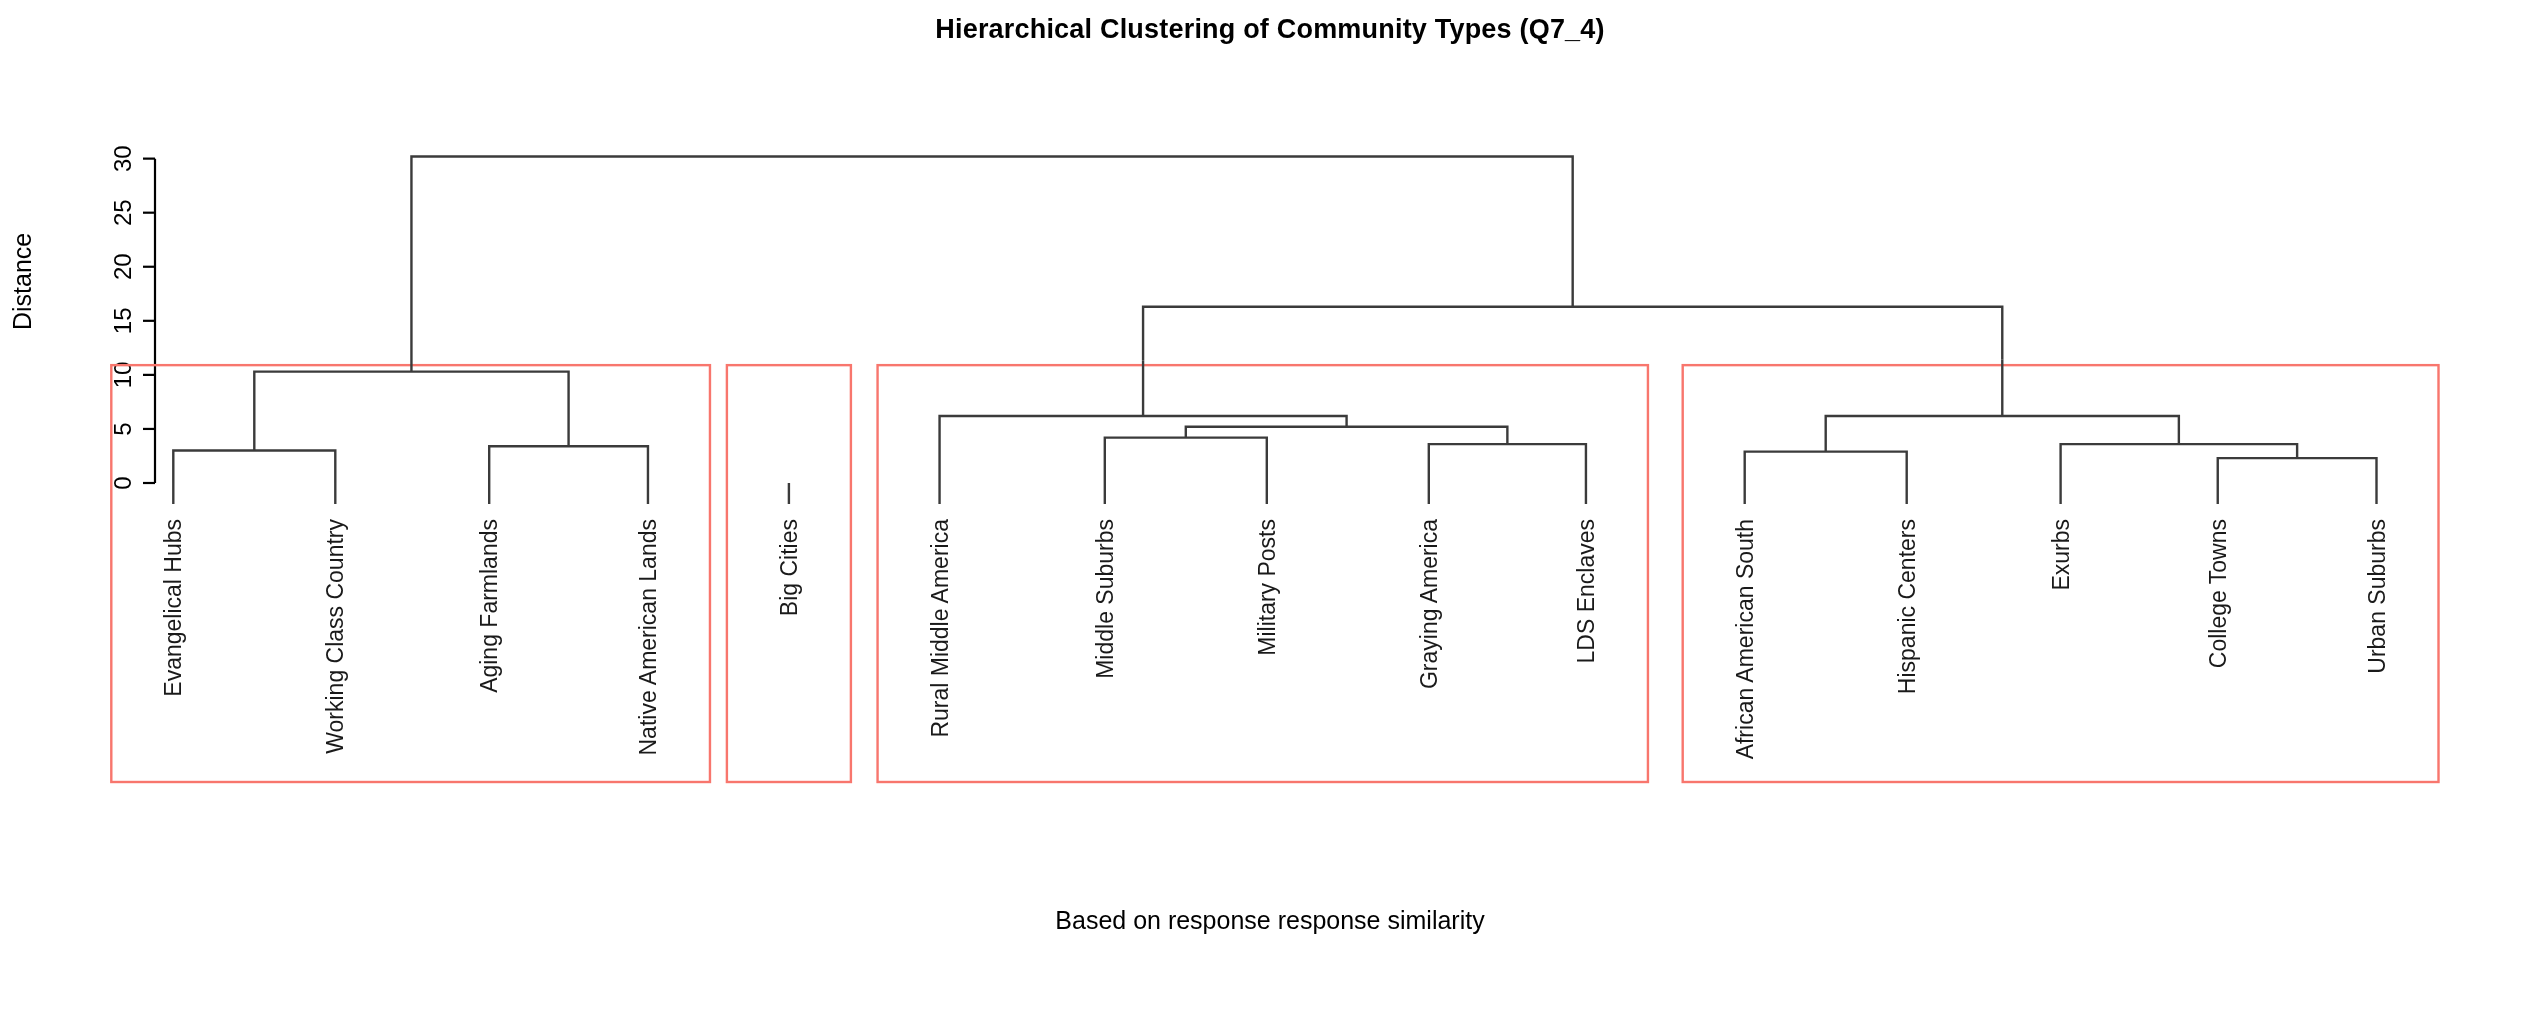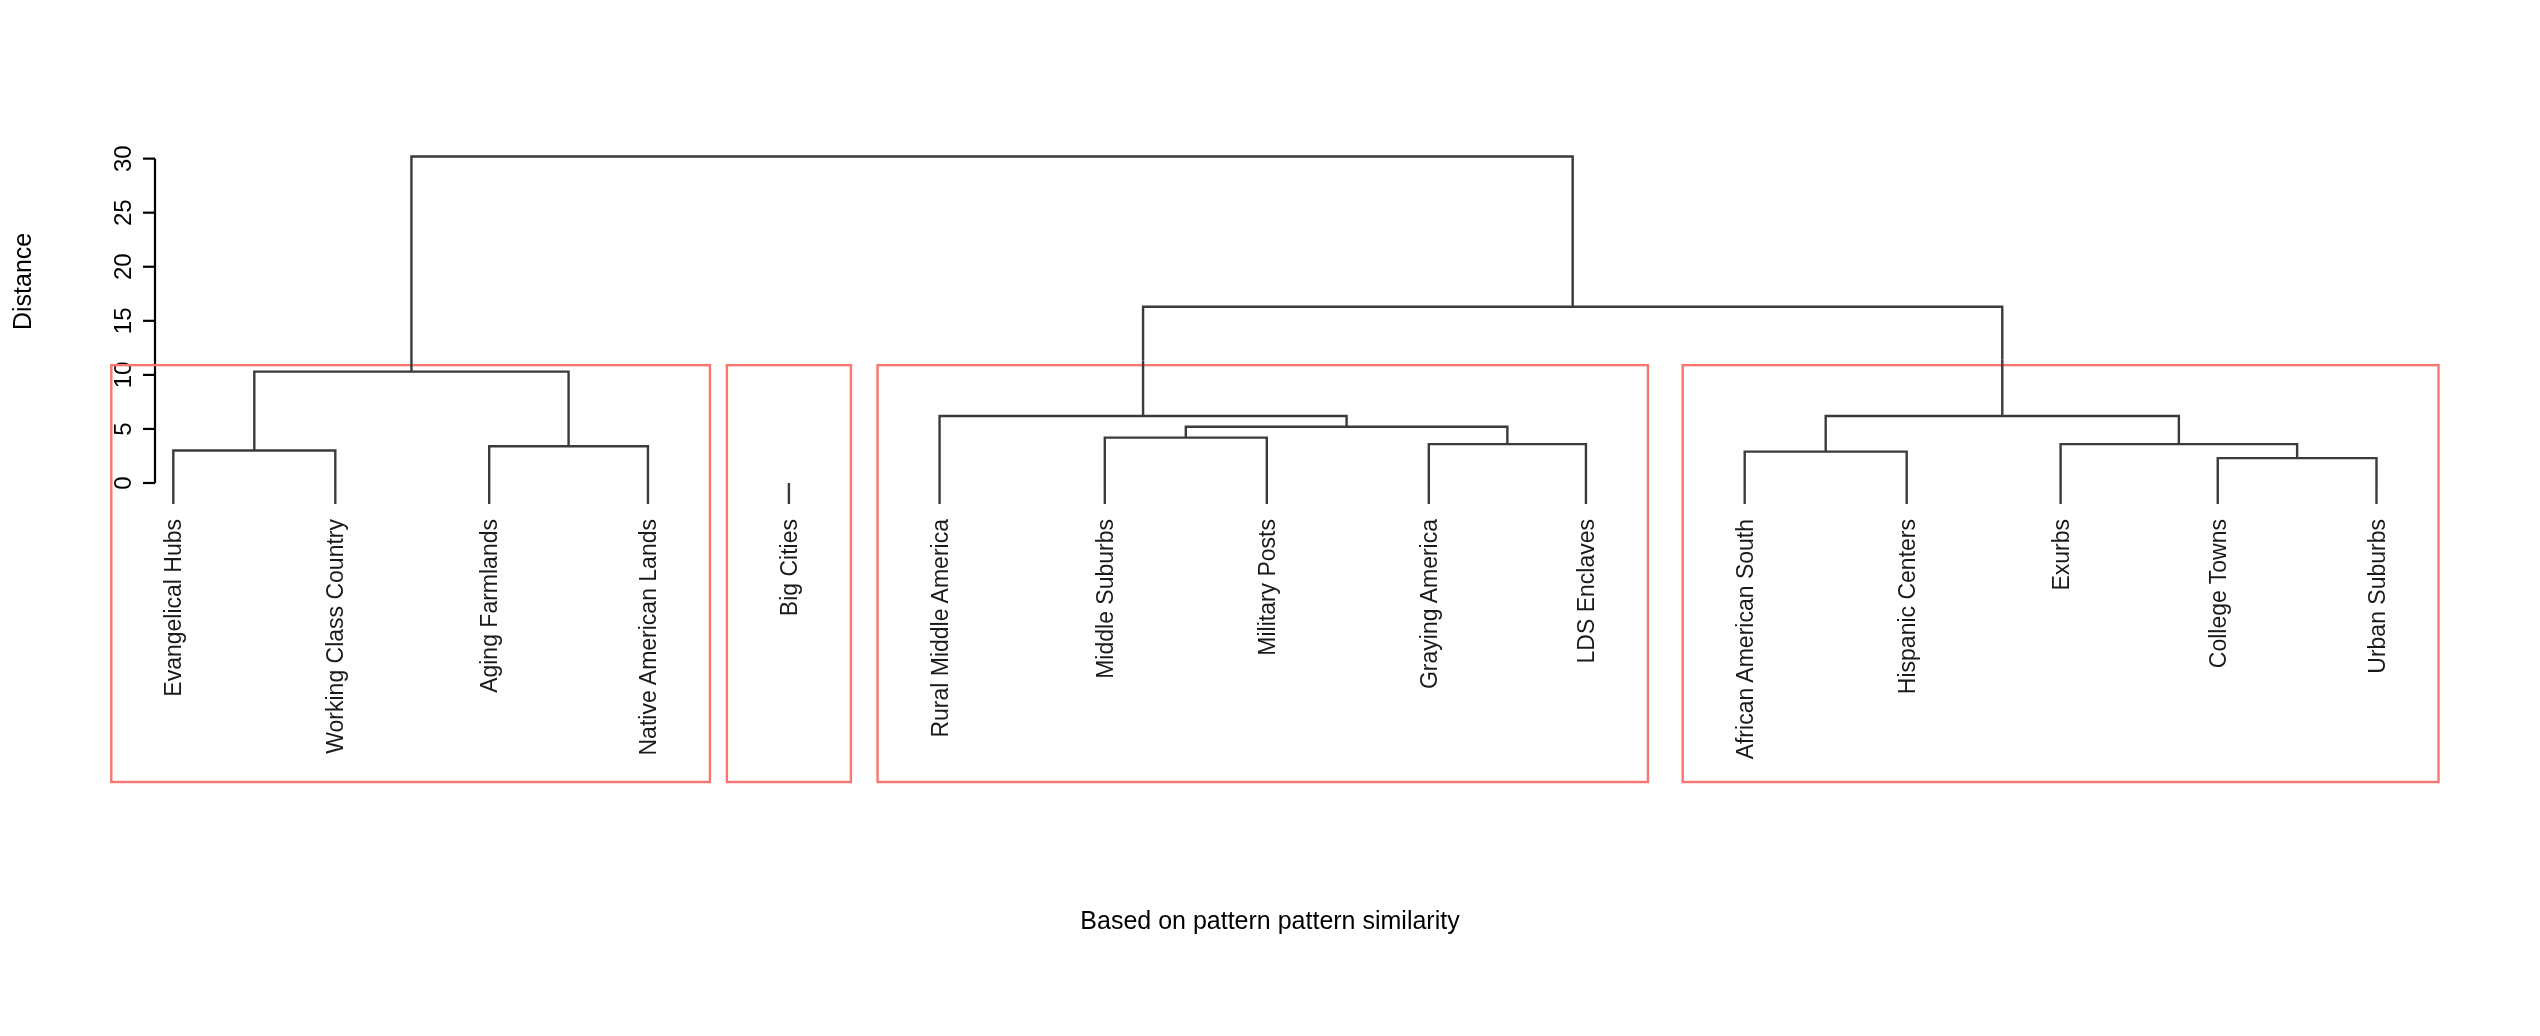--- a/index.html
+++ b/index.html
@@ -30,20 +30,21 @@
   .clusterbox{stroke:#f8766d;stroke-width:2.4;fill:none;}
   .leaflbl{
     font-family:"Liberation Sans",sans-serif;font-size:23px;fill:#1a1a1a;
   }
 </style>
 </head>
 <body>
 
 <div id="plot">
 
+  <div id="chart-title">Hierarchical Clustering of Community Types (Q7_4)</div>
 
   <div id="ylabel">Distance</div>
 
   <svg id="dendro" width="2540" height="1036">
     <g id="axis-group">
         <line x1="155" y1="483" x2="155" y2="158.625" class="axisline"></line>
         <line x1="143" y1="483" x2="155" y2="483" class="tick"></line>
         <text x="125" y="483" transform="rotate(-90 125 483)" class="ticklbl">0</text>
         <line x1="143" y1="428.9375" x2="155" y2="428.9375" class="tick"></line>
         <text x="125" y="428.9375" transform="rotate(-90 125 428.9375)" class="ticklbl">5</text>
@@ -108,15 +109,15 @@
         <text x="1428.8000000000002" y="519" transform="rotate(-90 1428.8000000000002 519)" text-anchor="end" dominant-baseline="central" class="leaflbl">Graying America</text>
         <text x="1585.94" y="519" transform="rotate(-90 1585.94 519)" text-anchor="end" dominant-baseline="central" class="leaflbl">LDS Enclaves</text>
         <text x="1744.7" y="519" transform="rotate(-90 1744.7 519)" text-anchor="end" dominant-baseline="central" class="leaflbl">African American South</text>
         <text x="1906.7" y="519" transform="rotate(-90 1906.7 519)" text-anchor="end" dominant-baseline="central" class="leaflbl">Hispanic Centers</text>
         <text x="2060.6000000000004" y="519" transform="rotate(-90 2060.6000000000004 519)" text-anchor="end" dominant-baseline="central" class="leaflbl">Exurbs</text>
         <text x="2217.7400000000002" y="519" transform="rotate(-90 2217.7400000000002 519)" text-anchor="end" dominant-baseline="central" class="leaflbl">College Towns</text>
         <text x="2376.5" y="519" transform="rotate(-90 2376.5 519)" text-anchor="end" dominant-baseline="central" class="leaflbl">Urban Suburbs</text>
       </g>
   </svg>
 
-  <div id="chart-subtitle">Based on pattern pattern similarity</div>
+  <div id="chart-subtitle">Based on response response similarity</div>
 
 </div>
 
 </body></html>

